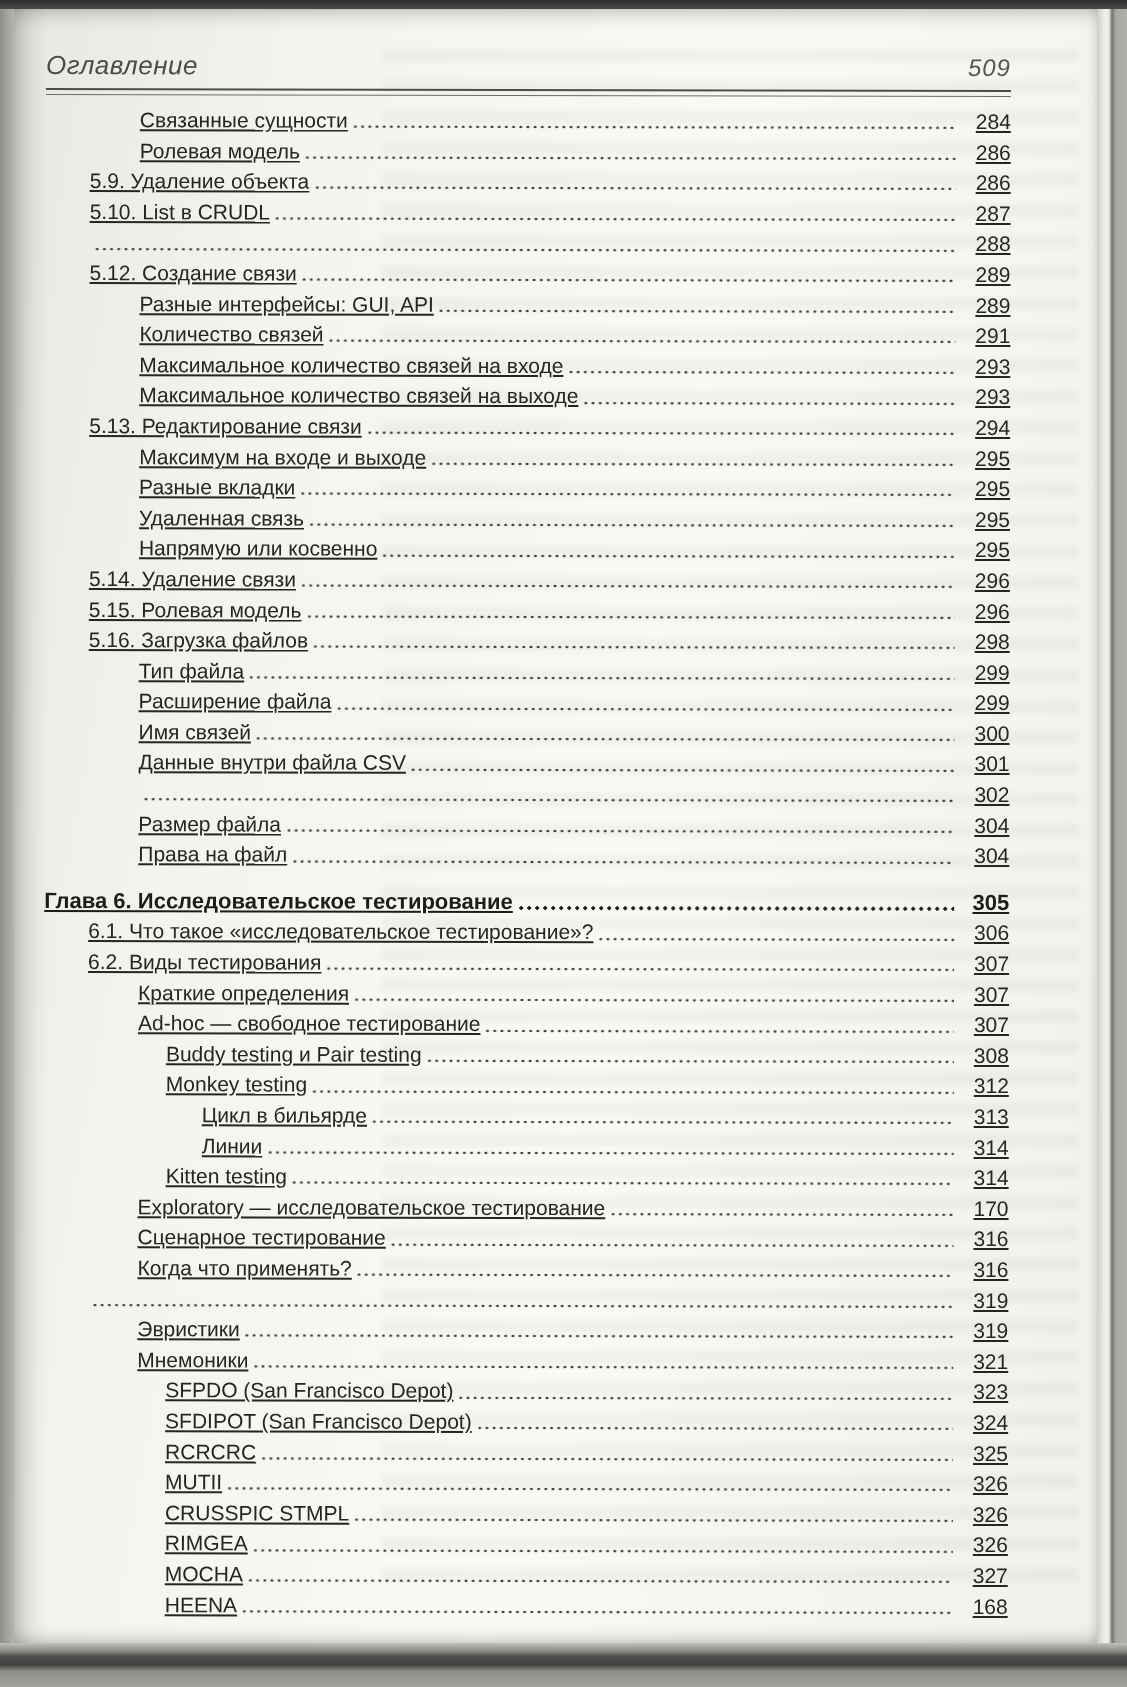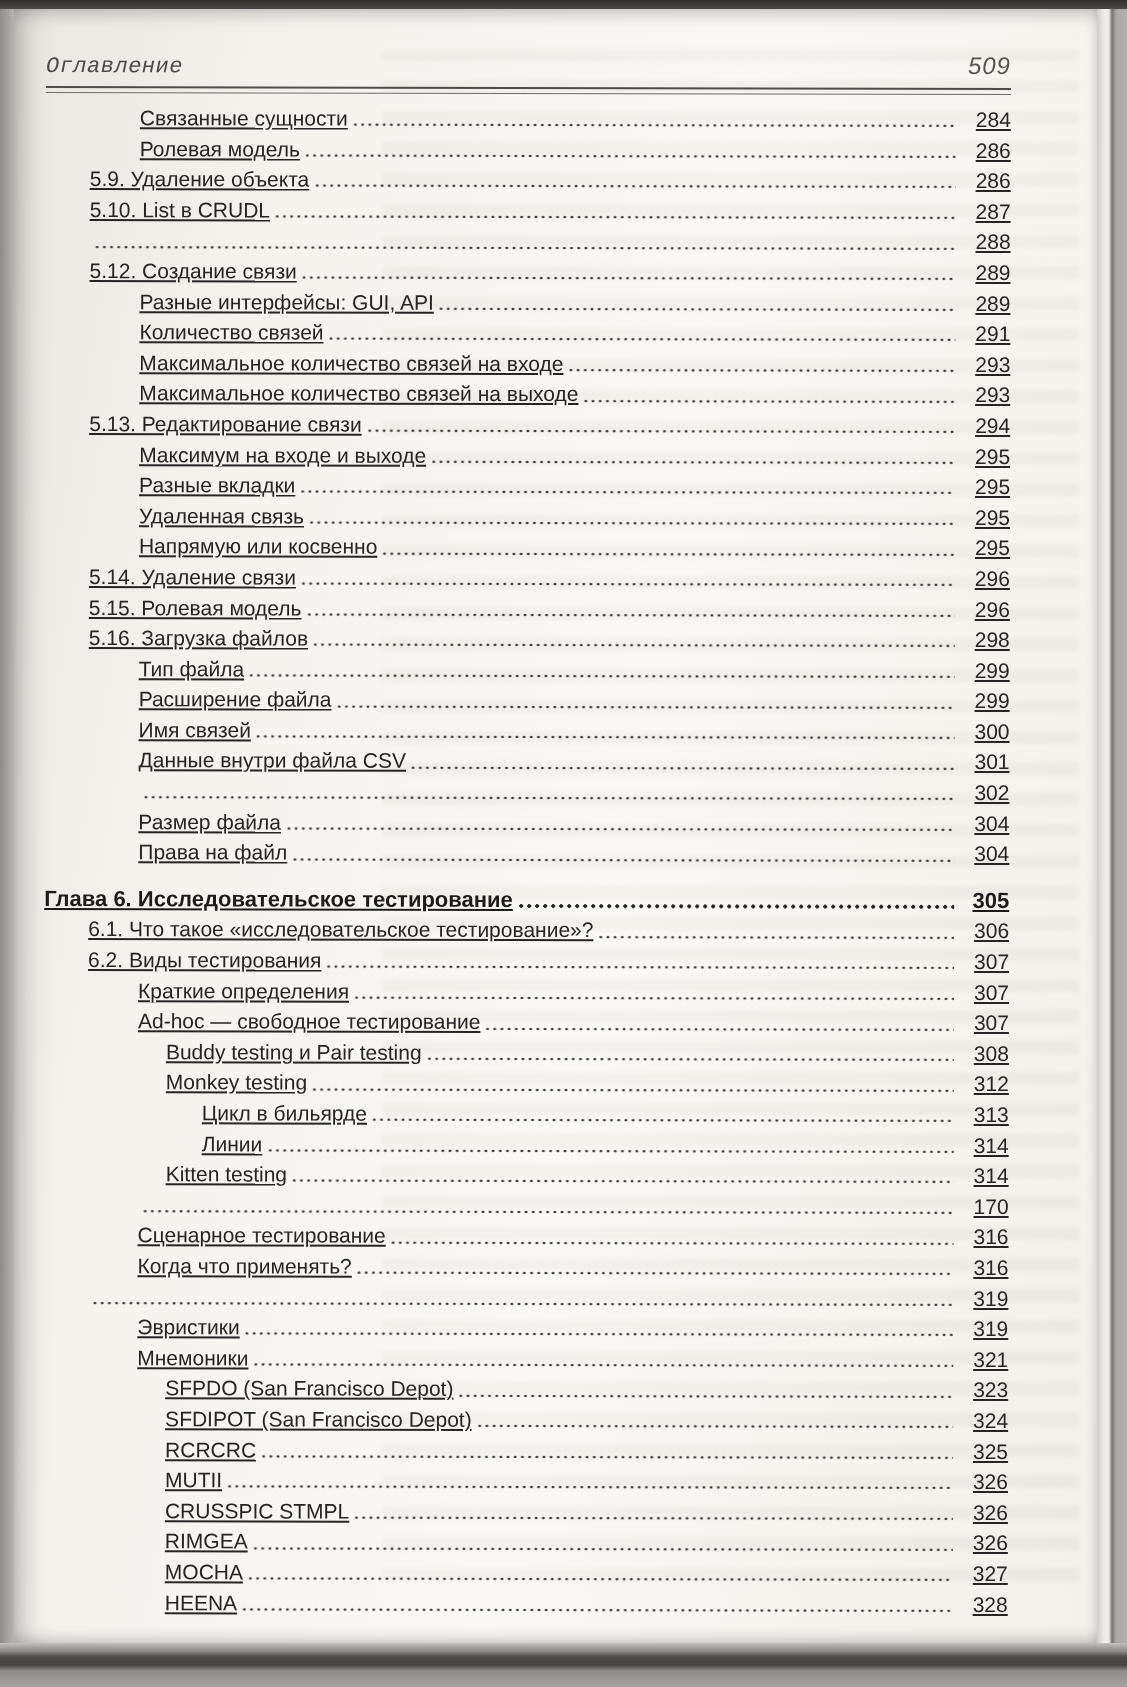--- a/index.html
+++ b/index.html
@@ -62,21 +62,21 @@
     filter: blur(2.2px);
     z-index: 0;
   }
 
   
   .header {
     display: flex; justify-content: space-between; align-items: baseline;
     font-style: italic; color: #4c4b49;
     position: relative; z-index: 1;
   }
-  .running-title { font-size: 22px; letter-spacing: 0.5px; font-family: Liberation Mono, monospace; }
+  .running-title { font-size: 26px; letter-spacing: 0.5px; }
   .page-number  { font-size: 24px; color: #55544f; letter-spacing: 1px; }
   .header-rule {
     margin-top: 7px; height: 4px;
     border-top: 2.5px solid #4e4d4a;
     border-bottom: 1.3px solid #6e6d69;
     position: relative; z-index: 1;
   }
 
   
   .toc { margin-top: 10px; position: relative; z-index: 1; }
@@ -294,20 +294,21 @@
     <span class="label">Линии</span>
     <span class="dots"></span>
     <span class="pg">314</span>
   </div>
         <div class="row lvl-3">
     <span class="label">Kitten testing</span>
     <span class="dots"></span>
     <span class="pg">314</span>
   </div>
         <div class="row lvl-2">
+    <span class="label">Exploratory — исследовательское тестирование</span>
     <span class="dots"></span>
     <span class="pg">170</span>
   </div>
         <div class="row lvl-2">
     <span class="label">Сценарное тестирование</span>
     <span class="dots"></span>
     <span class="pg">316</span>
   </div>
         <div class="row lvl-2">
     <span class="label">Когда что применять?</span>
@@ -359,17 +360,17 @@
     <span class="pg">326</span>
   </div>
         <div class="row lvl-3">
     <span class="label">MOCHA</span>
     <span class="dots"></span>
     <span class="pg">327</span>
   </div>
         <div class="row lvl-3">
     <span class="label">HEENA</span>
     <span class="dots"></span>
-    <span class="pg">328</span>
+    <span class="pg">168</span>
   </div>
       </div>
   </div>
 </div>
 
 </body></html>

